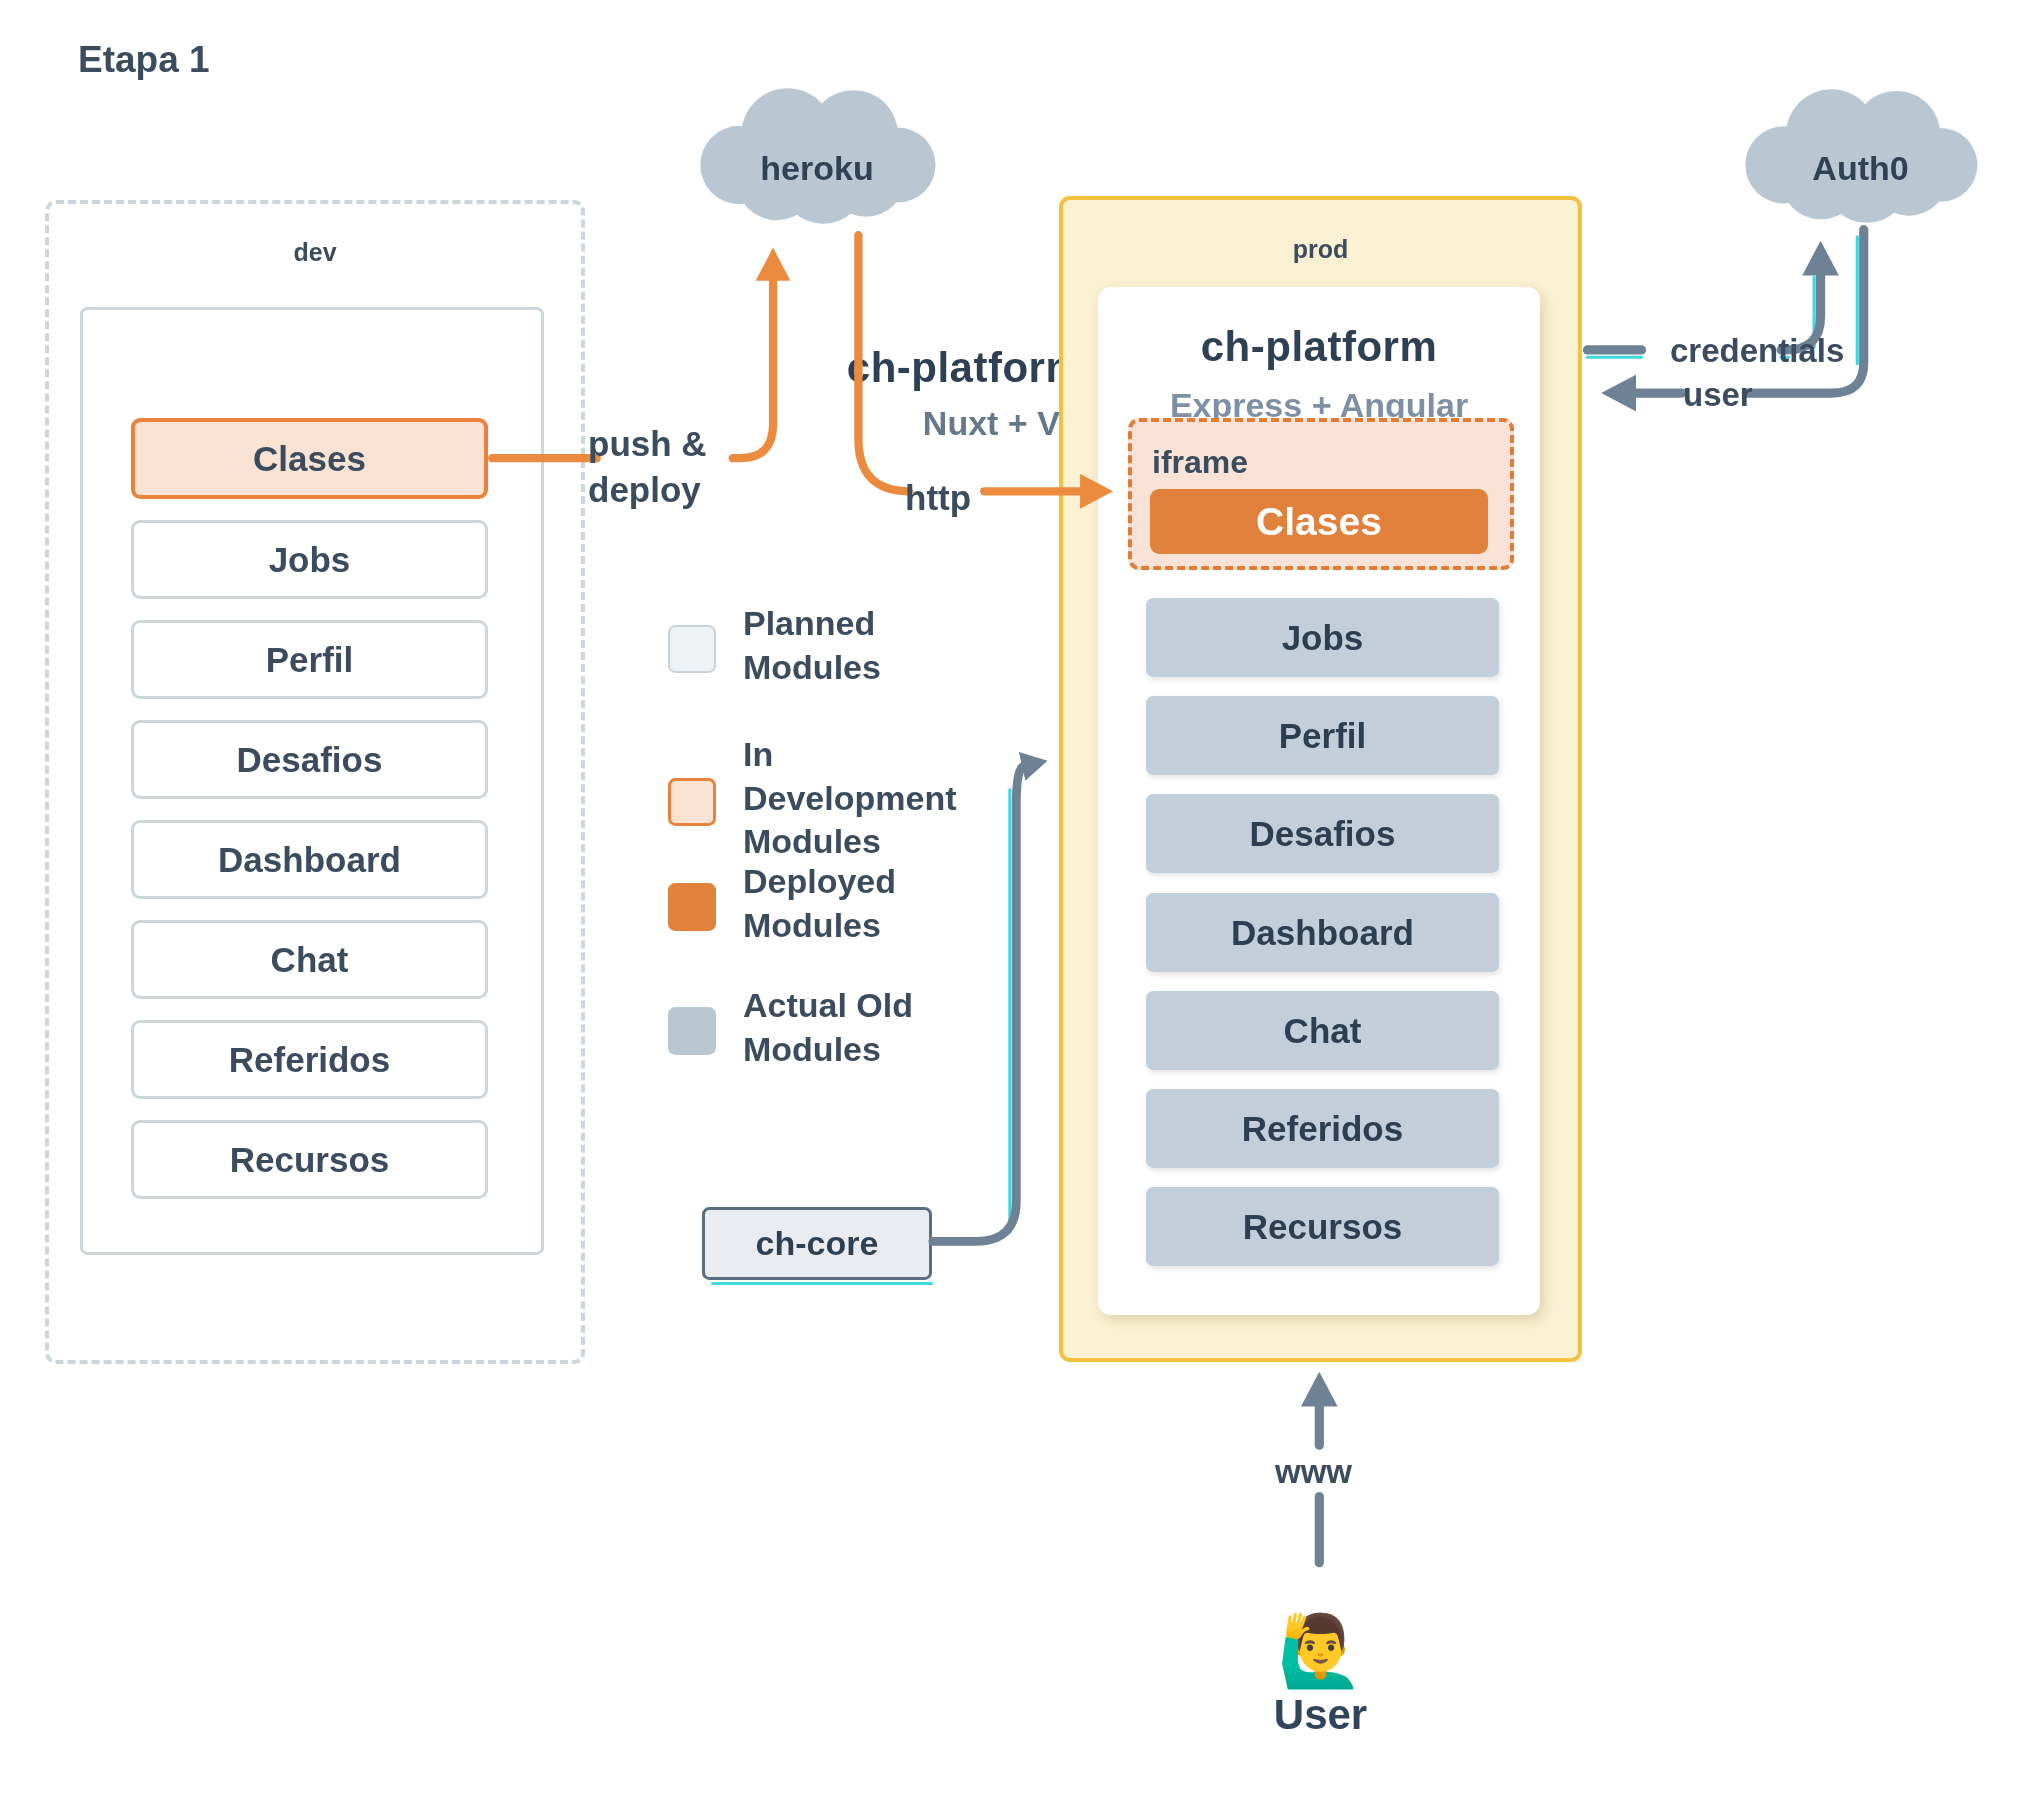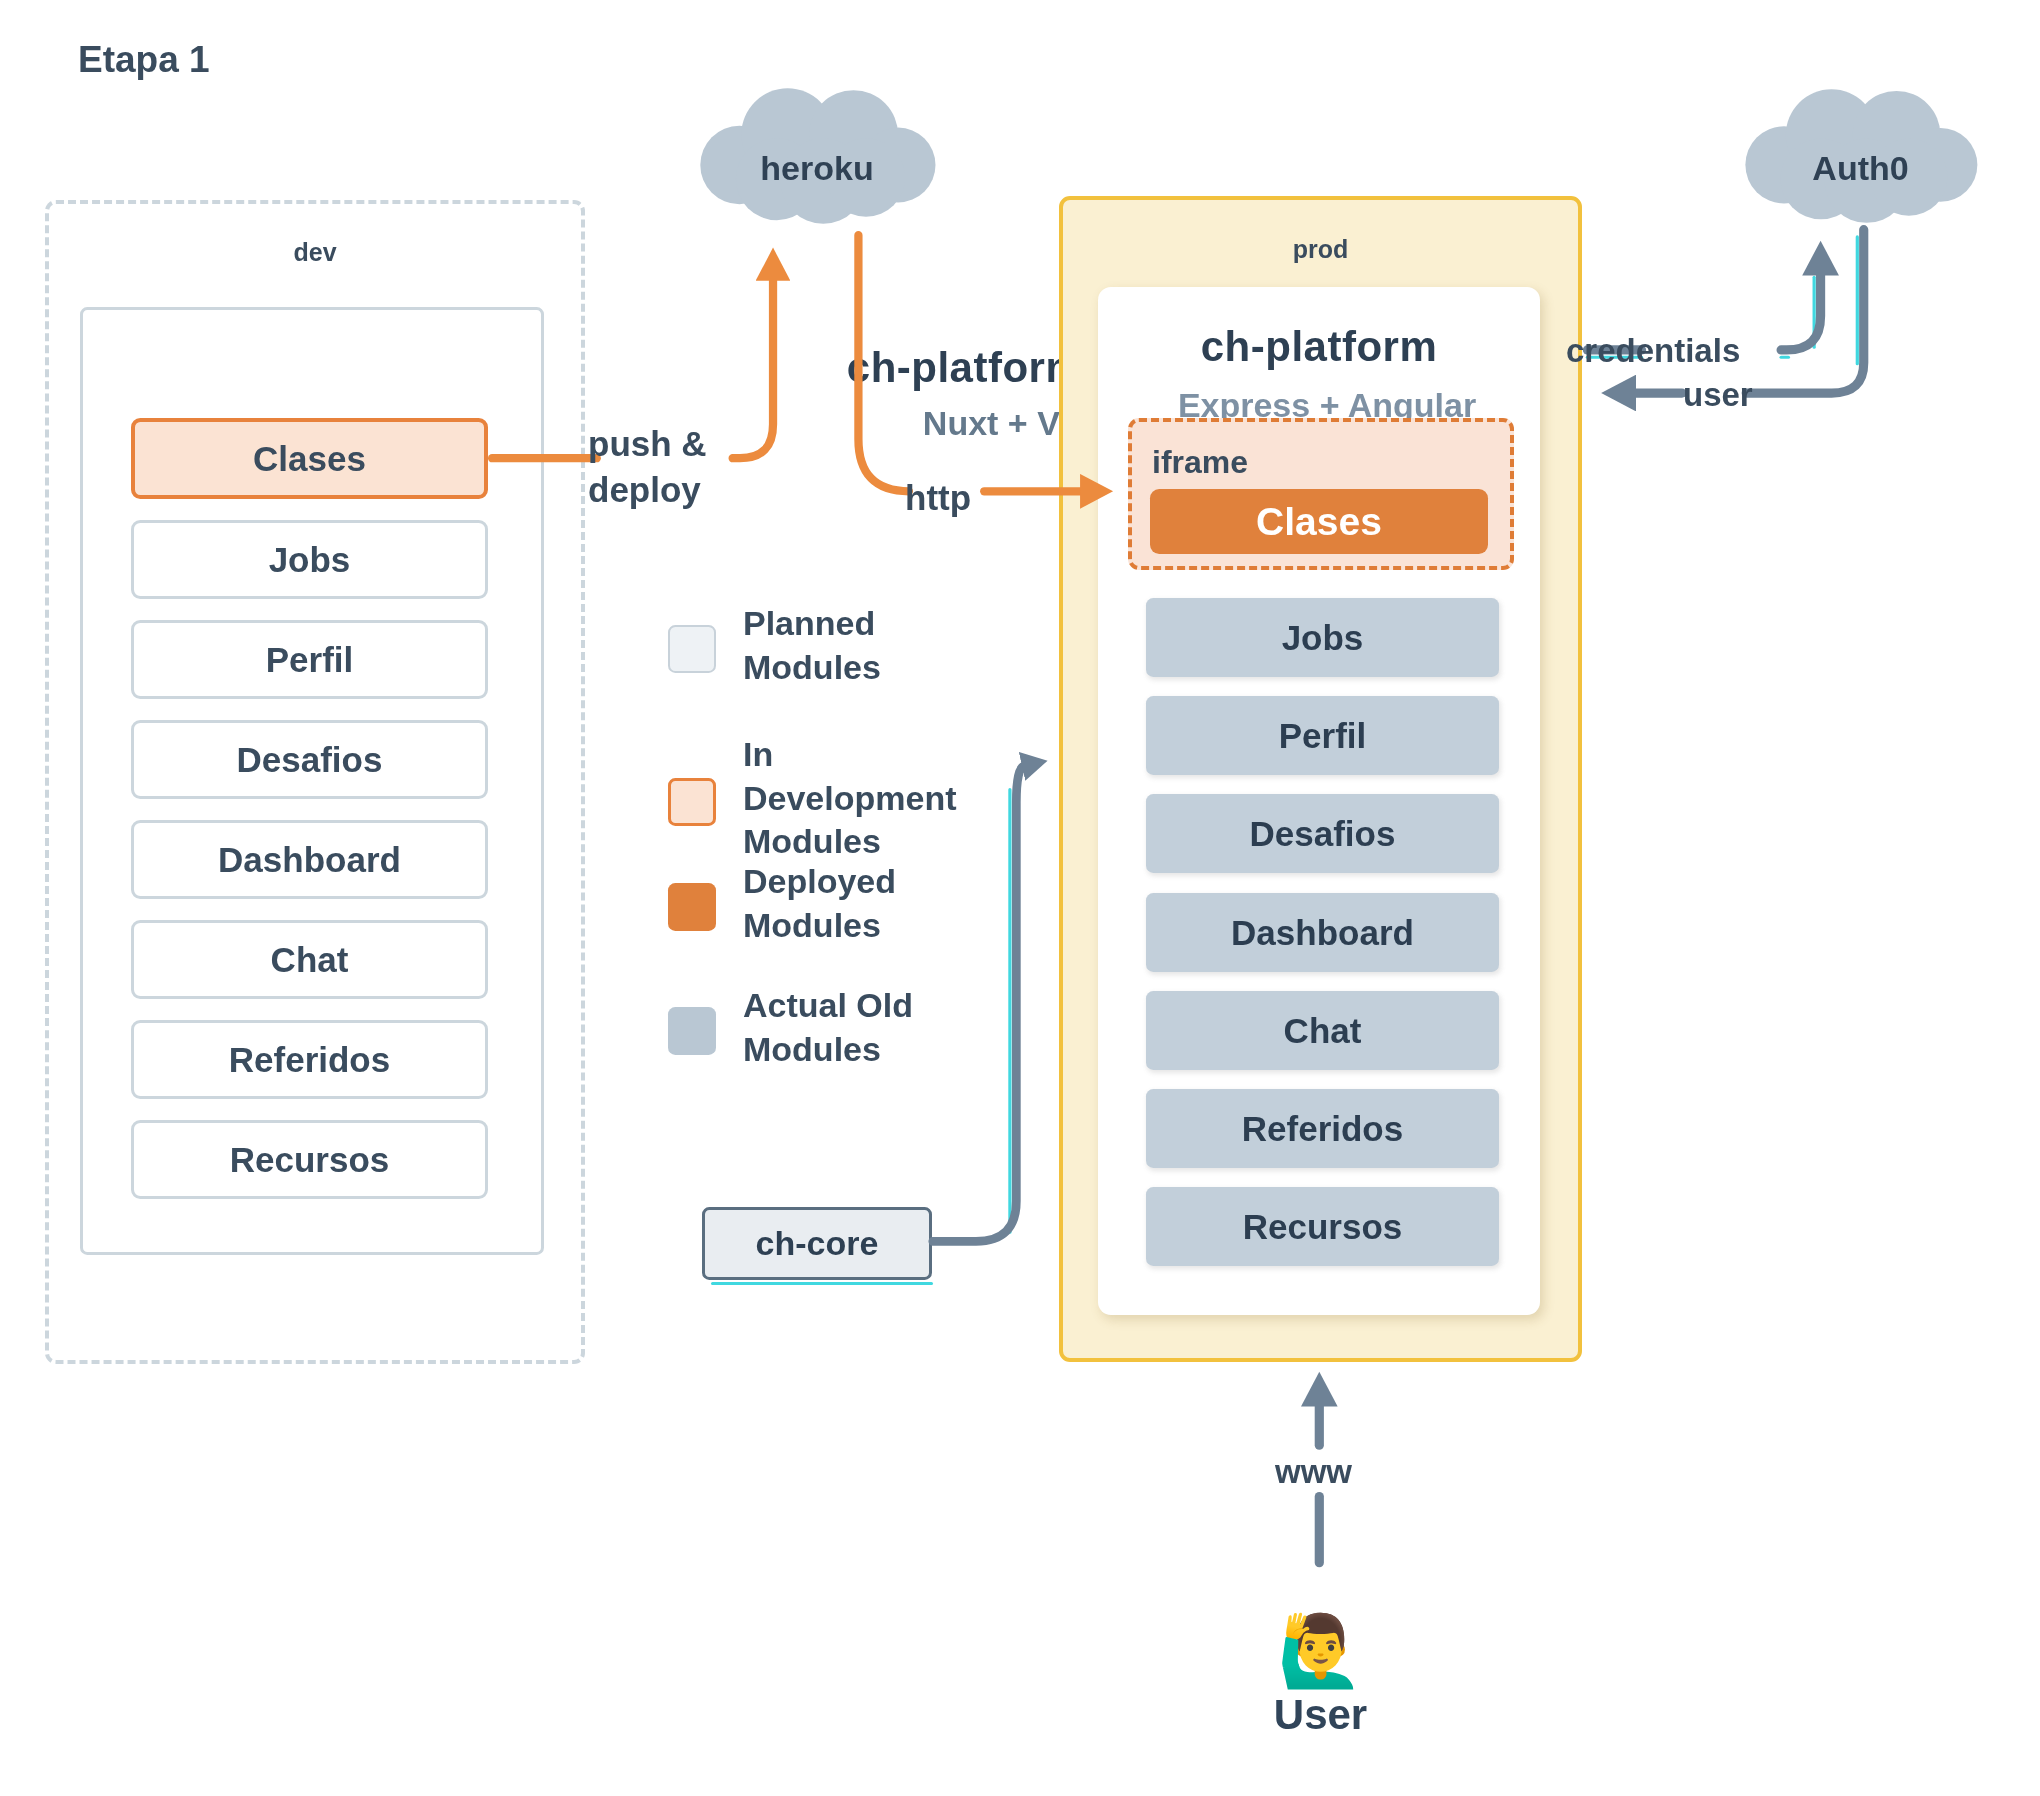--- a/index.html
+++ b/index.html
@@ -23,21 +23,21 @@
   .mod{box-sizing:border-box;display:flex;align-items:center;justify-content:center;
        font-size:35px;font-weight:600;color:#3a4c5e;border-radius:9.2px;}
   .mod-dev{left:131px;width:357px;height:79px;border:3.7px solid #ccd6dd;background:transparent;}
   .mod-dev-clases{left:131px;width:357px;height:81px;border:4.6px solid #e8823c;background:#fbe3d3;}
 
   
   .prod-box{left:1059px;top:196px;width:523px;height:1166px;background:#faf0d2;border:4.6px solid #f2c13d;border-radius:11px;box-sizing:border-box;}
   .prod-label{top:35px;left:0;}
   .prod-white{left:1098px;top:287px;width:442px;height:1028px;background:#ffffff;border-radius:13px;box-shadow:3.7px 4.6px 11px rgba(120,90,20,.18);}
   .prod-app-title{left:1098px;top:323px;width:442px;}
-  .prod-app-stack{left:1098px;top:386px;width:442px;color:#7e91a4;padding-left:8px;}
+  .prod-app-stack{left:1098px;top:386px;width:442px;color:#7e91a4;}
   .iframe-box{left:1128px;top:418px;width:386px;height:152px;border:4.6px dashed #df7c36;border-radius:11px;background:#fae3d6;box-sizing:border-box;}
   .iframe-label{left:1152px;top:444px;font-size:32px;font-weight:600;color:#3a4c5e;}
   .mod-clases-prod{left:1150px;top:489px;width:338px;height:65px;background:#e0813c;border-radius:9.2px;color:#ffffff;font-weight:700;font-size:39px;}
   .mod-prod{left:1146px;width:353px;height:79px;background:#c2cfda;border-radius:7.3px;color:#2c3e51;box-shadow:1.8px 2.8px 5.5px rgba(90,90,90,.15);}
 
   
   .cloud{display:flex;align-items:center;justify-content:center;}
   .cloud svg{position:absolute;left:0;top:0;width:100%;height:100%;}
   .cloud .cloud-text{position:relative;font-size:34px;font-weight:800;color:#2f4154;margin-top:23px;}
   .cloud-heroku{left:684px;top:83px;width:266px;height:147px;}
@@ -60,21 +60,21 @@
   
   .user-circle{left:1201px;top:1558px;width:239px;height:239px;background:#ffffff;border-radius:50%;
                display:flex;flex-direction:column;align-items:center;justify-content:center;gap:5.5px;}
   .user-emoji{font-size:70px;line-height:1;}
   .user-label{font-size:42px;font-weight:600;color:#31455a;}
 
   
   .arrow-label{font-size:35px;font-weight:600;color:#3a4c5e;text-align:left;}
   .lbl-pushdeploy{left:588px;top:421px;width:174px;line-height:1.32;}
   .lbl-http{left:905px;top:478px;width:96px;}
-  .lbl-credentials{left:1566px;top:332px;width:138px;font-size:33px;text-align:left;}
+  .lbl-credentials{left:1670px;top:332px;width:138px;font-size:33px;text-align:left;}
   .lbl-user{left:1683px;top:376px;width:64px;font-size:33px;text-align:left;}
   .lbl-www{left:1275px;top:1453px;width:92px;font-size:33px;}
 
   svg.overlay{position:absolute;left:0;top:0;width:2040px;height:1796px;pointer-events:none;}
 </style>
 </head>
 <body>
 
 <div class="canvas">
 

